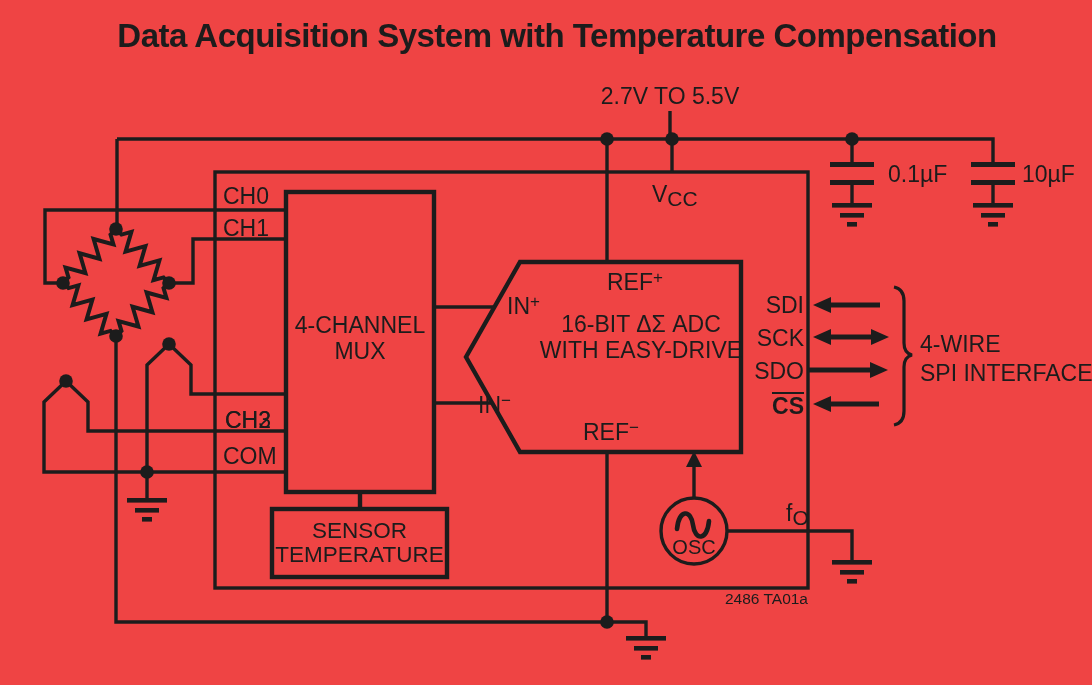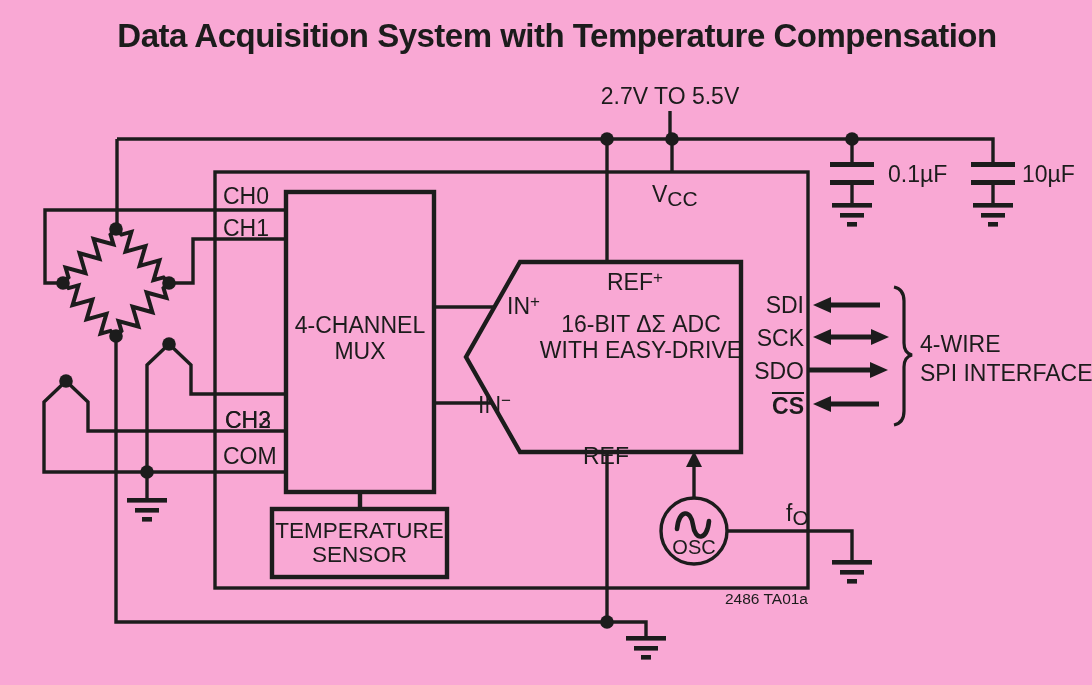--- a/index.html
+++ b/index.html
@@ -1,16 +1,16 @@
 <!DOCTYPE html>
 <html><head>
 <meta charset="utf-8">
 <style>
   html,body{margin:0;padding:0;background:#ffffff;}
-  #stage{position:relative;width:1092px;height:685px;background:#f9a8d4;overflow:hidden;
+  #stage{position:relative;width:1092px;height:685px;background:#ef4444;overflow:hidden;
          font-family:"Liberation Sans","DejaVu Sans",sans-serif;color:#1c1c1c;}
   #schematic{position:absolute;left:0;top:0;}
   .w{fill:none;stroke:#1c1c1c;stroke-width:3.4;stroke-linejoin:miter;}
   .w2{fill:none;stroke:#1c1c1c;stroke-width:4.4;stroke-linejoin:miter;}
   .thick{fill:none;stroke:#1c1c1c;stroke-width:5.2;}
   .bar{fill:#1c1c1c;stroke:none;}
   .dot{fill:#1c1c1c;stroke:none;}
   .ah{fill:#1c1c1c;stroke:none;}
   .lbl{position:absolute;font-size:23px;line-height:1.08;white-space:nowrap;color:#1c1c1c;}
   .ctr{text-align:center;}
@@ -169,36 +169,36 @@
   <div class="lbl" style="left:225px;top:392px;margin-top:16px;">CH2</div>
   <div class="lbl" style="left:225px;top:408px;">CH3</div>
   <div class="lbl" style="left:223px;top:444px;">COM</div>
 
   <div class="lbl ctr lh26" style="left:286px;top:312px;width:148px;">
     <div>4-CHANNEL</div>
     <div>MUX</div>
   </div>
 
   <div class="lbl ctr temp-t" style="left:272px;top:519px;width:175px;">
+    <div>SENSOR</div>
     <div>TEMPERATURE</div>
-    <div>SENSOR</div>
   </div>
 
   <div class="lbl ctr lh26" style="left:505px;top:311px;width:272px;">
     <div>16-BIT ΔΣ ADC</div>
     <div>WITH EASY-DRIVE</div>
   </div>
 
   <div class="lbl" style="left:583px;top:269px;margin-left:24px;"><span>REF</span><span class="sup">+</span></div>
 
   <div class="lbl" style="left:507px;top:293px;"><span>IN</span><span class="sup">+</span></div>
 
   <div class="lbl" style="left:478px;top:392px;"><span>IN</span><span class="sup">−</span></div>
 
-  <div class="lbl" style="left:583px;top:419px;margin-top:24px;"><span>REF</span><span class="sup">−</span></div>
+  <div class="lbl" style="left:583px;top:419px;"><span>REF</span><span class="sup">−</span></div>
 
   <div class="lbl" style="right:288px;top:293px;margin-left:28px;">SDI</div>
   <div class="lbl" style="right:288px;top:326px;">SCK</div>
   <div class="lbl" style="right:288px;top:359px;">SDO</div>
   <div class="lbl" style="right:288px;top:392px;font-weight:bold;"><span class="ovl">CS</span></div>
 
   <div class="lbl lh29" style="left:920px;top:330px;">
     <div>4-WIRE</div>
     <div>SPI INTERFACE</div>
   </div>

